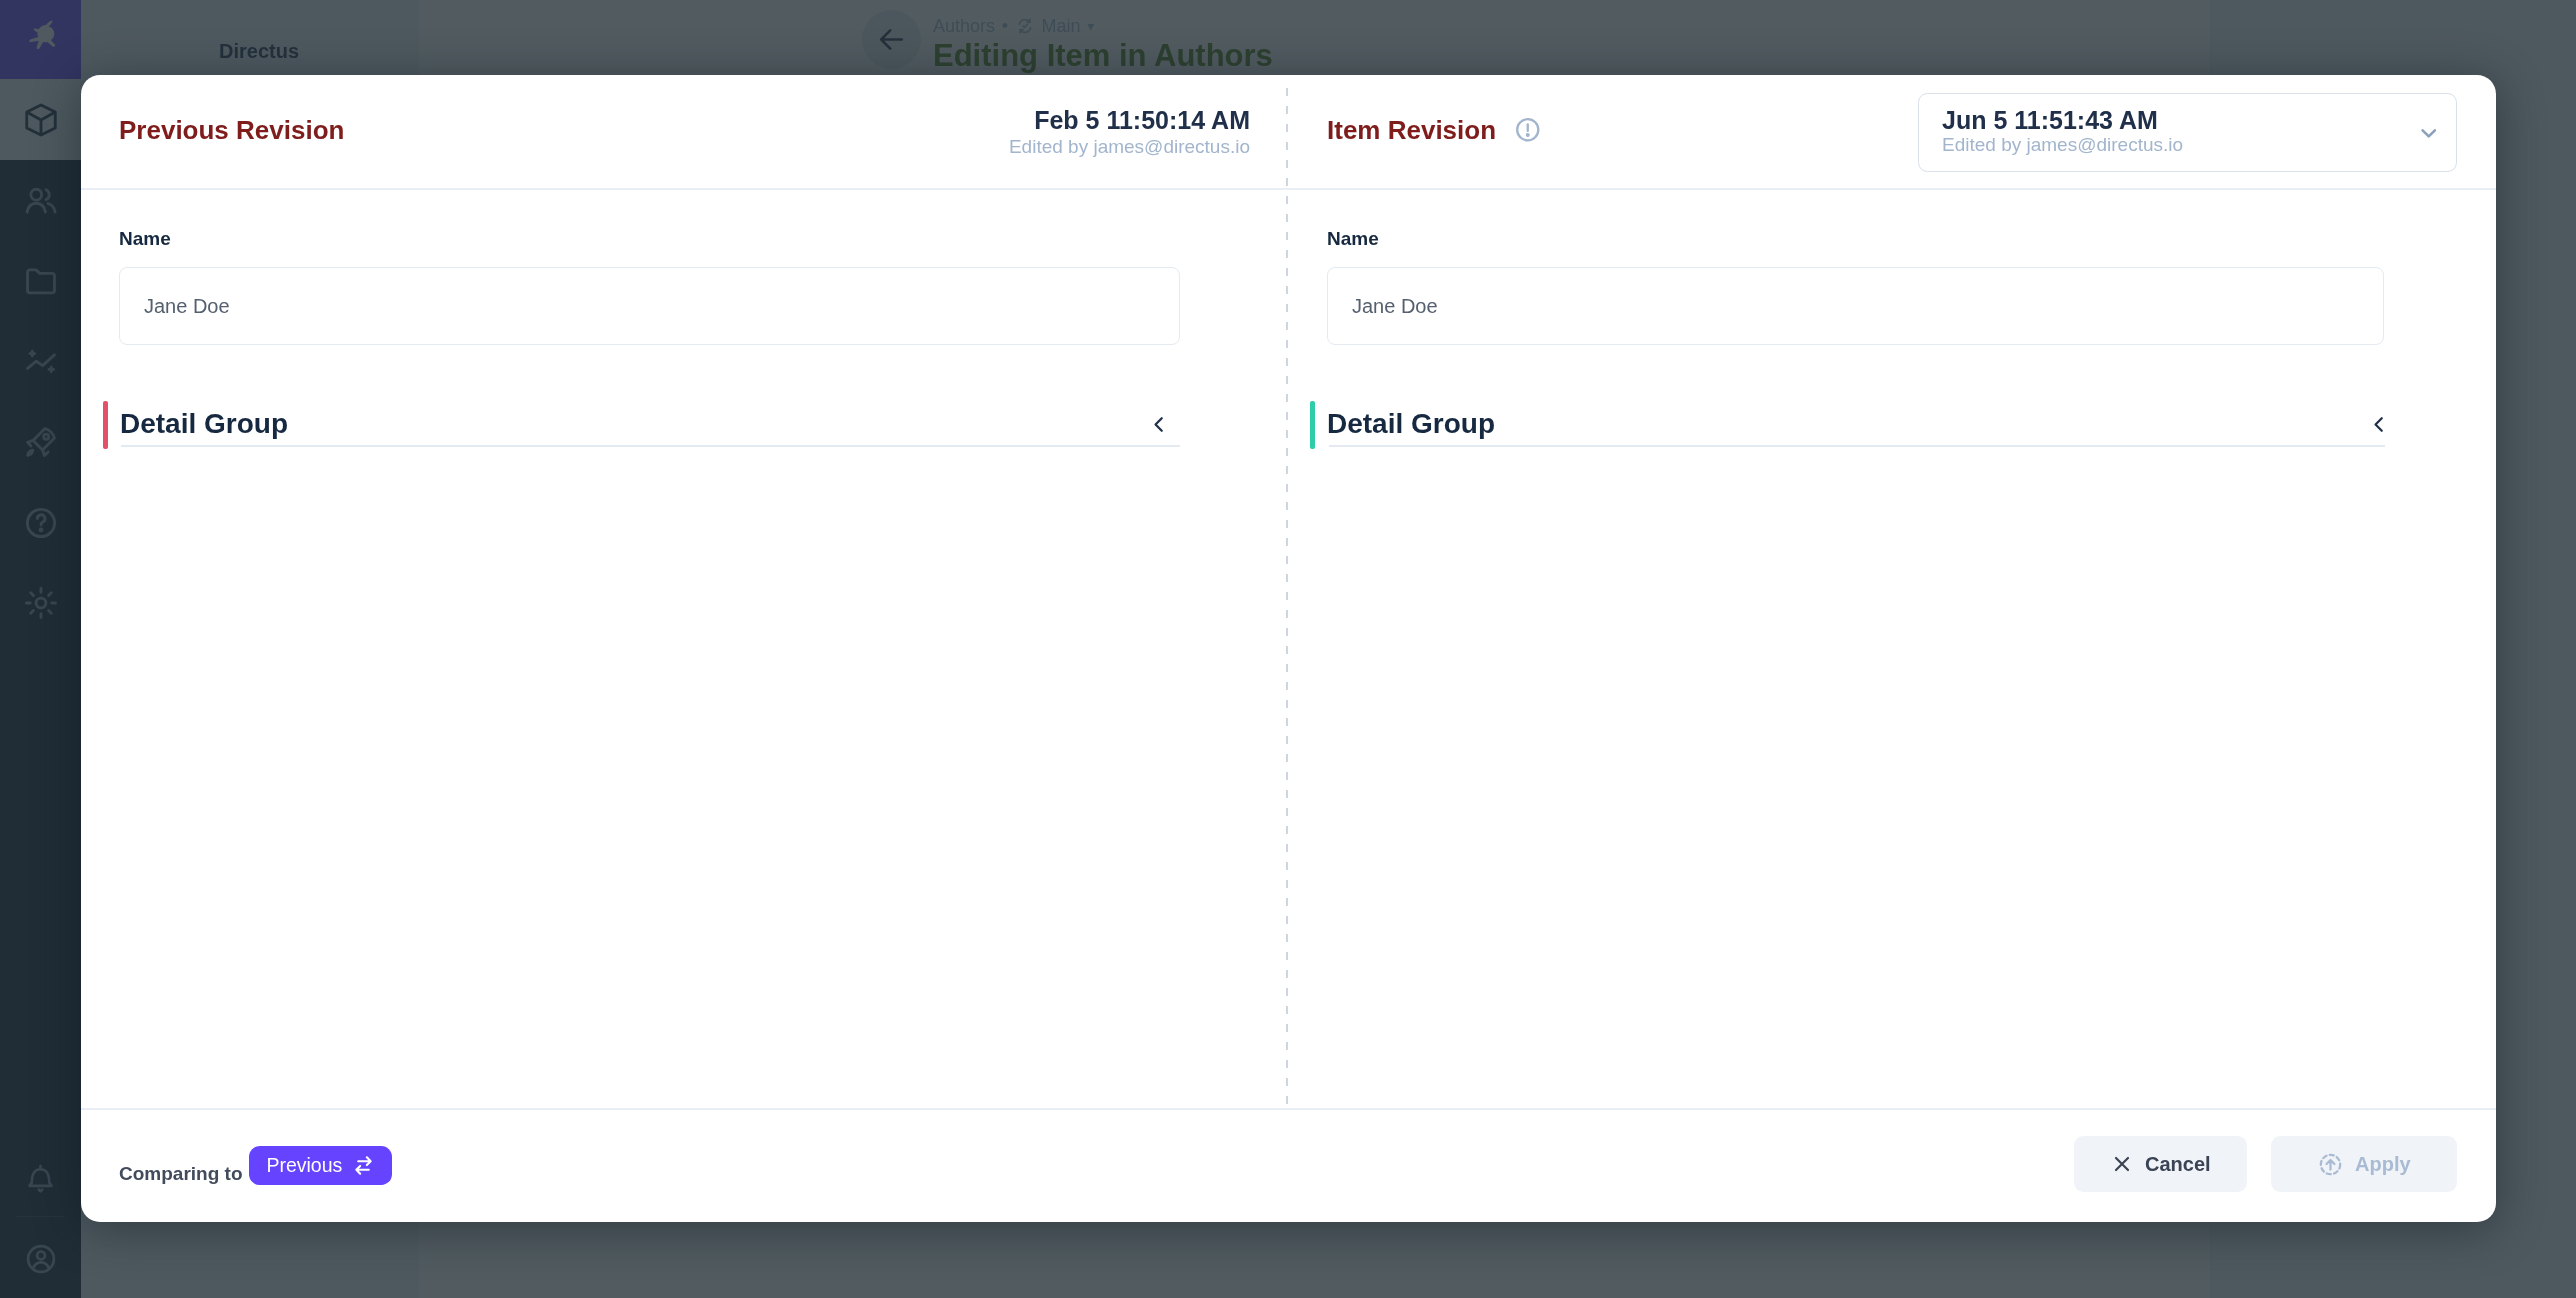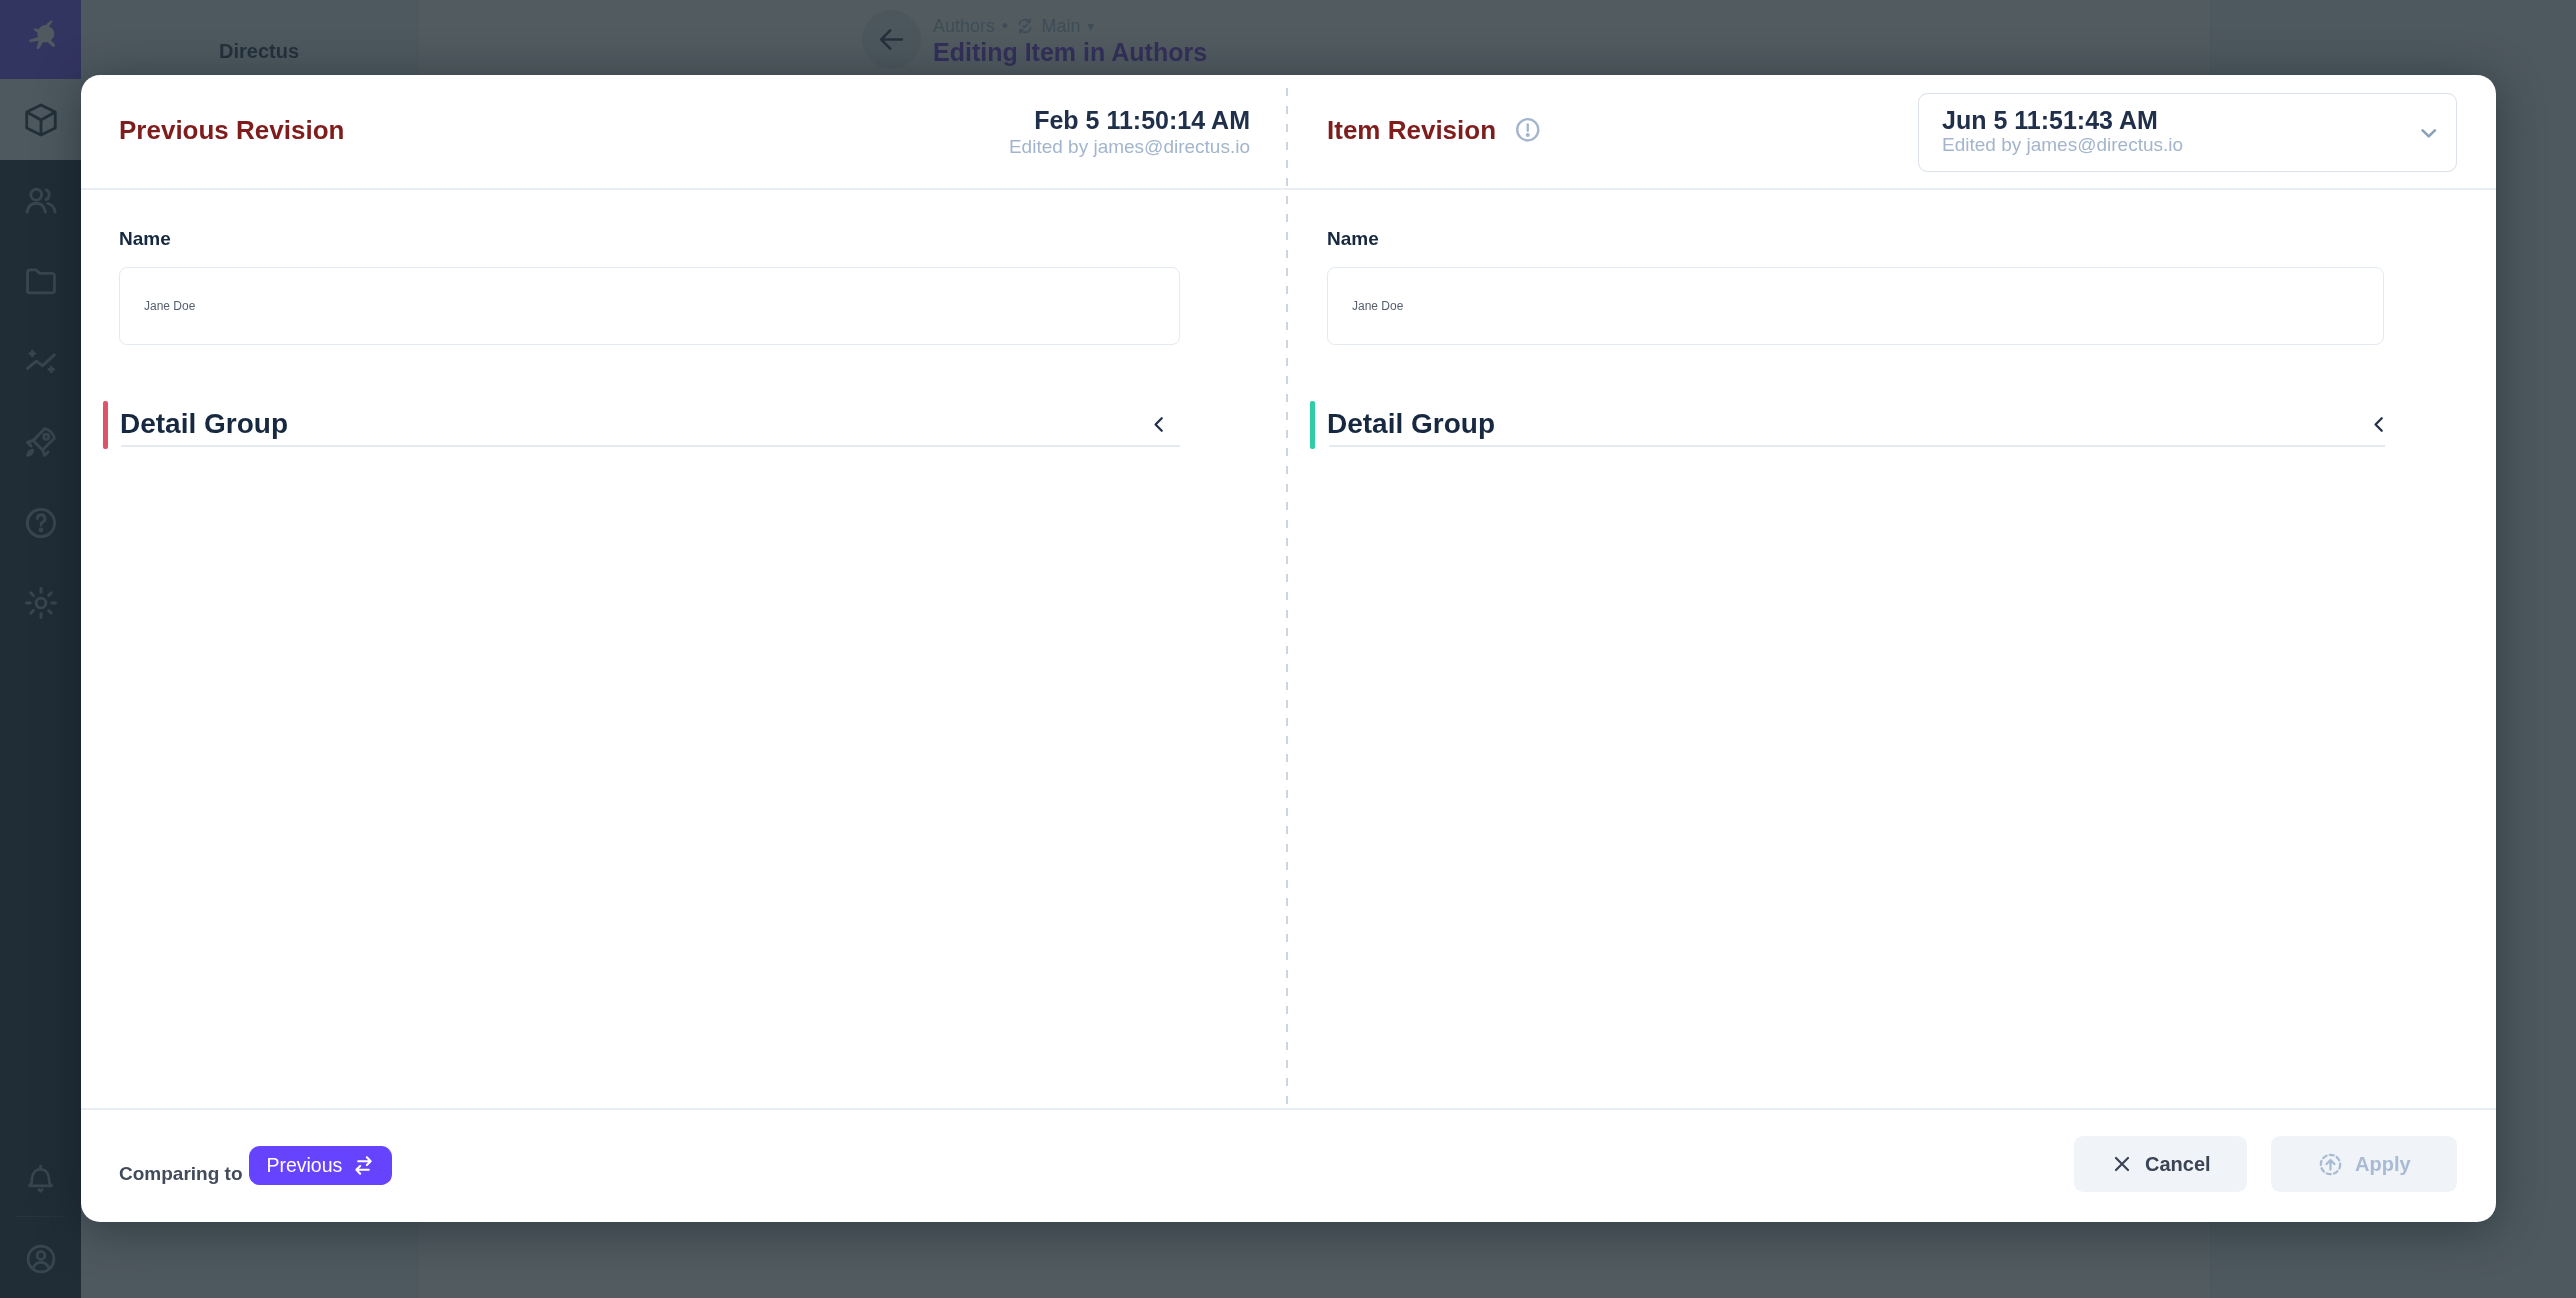--- a/index.html
+++ b/index.html
@@ -15,21 +15,21 @@
   #active-tile{left:0;top:79px;width:81px;height:81px;background:#F0F4F9;}
   .mod-btn{width:81px;height:81px;display:flex;align-items:center;justify-content:center;color:#8196AE;}
   .mod-btn.active{color:#172940;}
   #nav-sidebar{left:81px;top:0;width:338px;height:1299px;background:#F0F4F9;}
   #sidebar-title{left:138px;top:12px;height:79px;font-size:20px;font-weight:600;color:#21304A;}
   #sidebar-collapse{left:354px;top:21px;width:38px;height:38px;color:#5A6A80;display:flex;align-items:center;justify-content:center;}
   #main-bg{left:419px;top:0;width:1791px;height:1299px;background:#FFFFFF;}
   .circle-btn{width:59px;height:59px;border-radius:50%;background:#E4EAF1;display:flex;align-items:center;justify-content:center;}
   #back-btn{left:443px;top:10px;color:#21304A;}
   #crumb-row{left:514px;top:14.8px;height:23px;gap:6.7px;font-size:18px;color:#A2B5CD;}
-  #page-title{left:514px;top:38px;font-size:25px;font-weight:700;color:#6d28d9;}
+  #page-title{left:514px;top:38px;font-size:31px;font-weight:700;color:#4d7c0f;}
   #delete-btn{left:2010px;top:10px;color:#2A3647;}
   #save-btn{left:2077px;top:10px;color:#A2B5CD;}
   #toggle-right{left:2141px;top:19.5px;width:40px;height:40px;color:#2A3647;display:flex;align-items:center;justify-content:center;}
   #drawer{left:2210px;top:0;width:366px;height:1299px;background:#F0F4F9;border-left:1.3px solid #E4EAF1;}
 
   
   #overlay{left:0;top:0;width:2576px;height:1299px;}
 
   
   #modal{left:81px;top:75px;width:2415px;height:1147px;background:#fff;border-radius:19px;
@@ -44,21 +44,21 @@
   #rev-select{left:1837px;top:18px;width:539px;height:79px;border:1.3px solid #D9E0EA;border-radius:9.4px;
               box-sizing:border-box;background:#fff;padding-left:23px;display:flex;flex-direction:column;justify-content:center;}
   #rev-select .meta-time{line-height:25.5px;}
   #rev-select .meta-user{line-height:24px;}
   #select-caret{left:2312px;top:22px;width:71px;height:71px;color:#8BA0BA;display:flex;align-items:center;justify-content:center;}
   #m-head-div{left:0;top:113px;width:2415px;height:2px;background:#E9EEF4;}
   #m-center-div{left:1205px;top:13.4px;width:2px;height:1020px;
         background:repeating-linear-gradient(to bottom,#CDD6E0 0 8px,transparent 8px 18px);}
   .f-label{font-size:19px;font-weight:600;color:#172940;}
   .f-input{height:78px;border:1.3px solid #E4EAF1;border-radius:8px;box-sizing:border-box;background:#fff;
-           display:flex;align-items:center;padding-left:24px;font-size:12px;color:#55606F;}
+           display:flex;align-items:center;padding-left:24px;font-size:20px;color:#55606F;}
   .grp-bar{width:5.4px;height:48px;border-radius:2px;}
   .grp-title{font-size:28px;font-weight:700;color:#172940;}
   .grp-chev{width:35px;height:35px;color:#21304A;display:flex;align-items:center;justify-content:center;}
   .grp-div{height:2px;background:#E4EAF1;}
   #m-foot-div{left:0;top:1033px;width:2415px;height:2px;background:#E9EEF4;}
   #comparing-label{left:38px;top:1071px;height:56px;font-size:19px;font-weight:600;color:#414B5B;}
   #comparing-badge{left:168px;top:1071px;height:39px;border-radius:10.7px;padding:0 17.4px;gap:9.4px;
                    color:#fff;font-size:19.5px;font-weight:400;}
   .btn{height:56px;border-radius:9.4px;background:#F0F3F8;display:flex;align-items:center;justify-content:center;gap:10.7px;
        font-size:20px;font-weight:600;box-sizing:border-box;}

